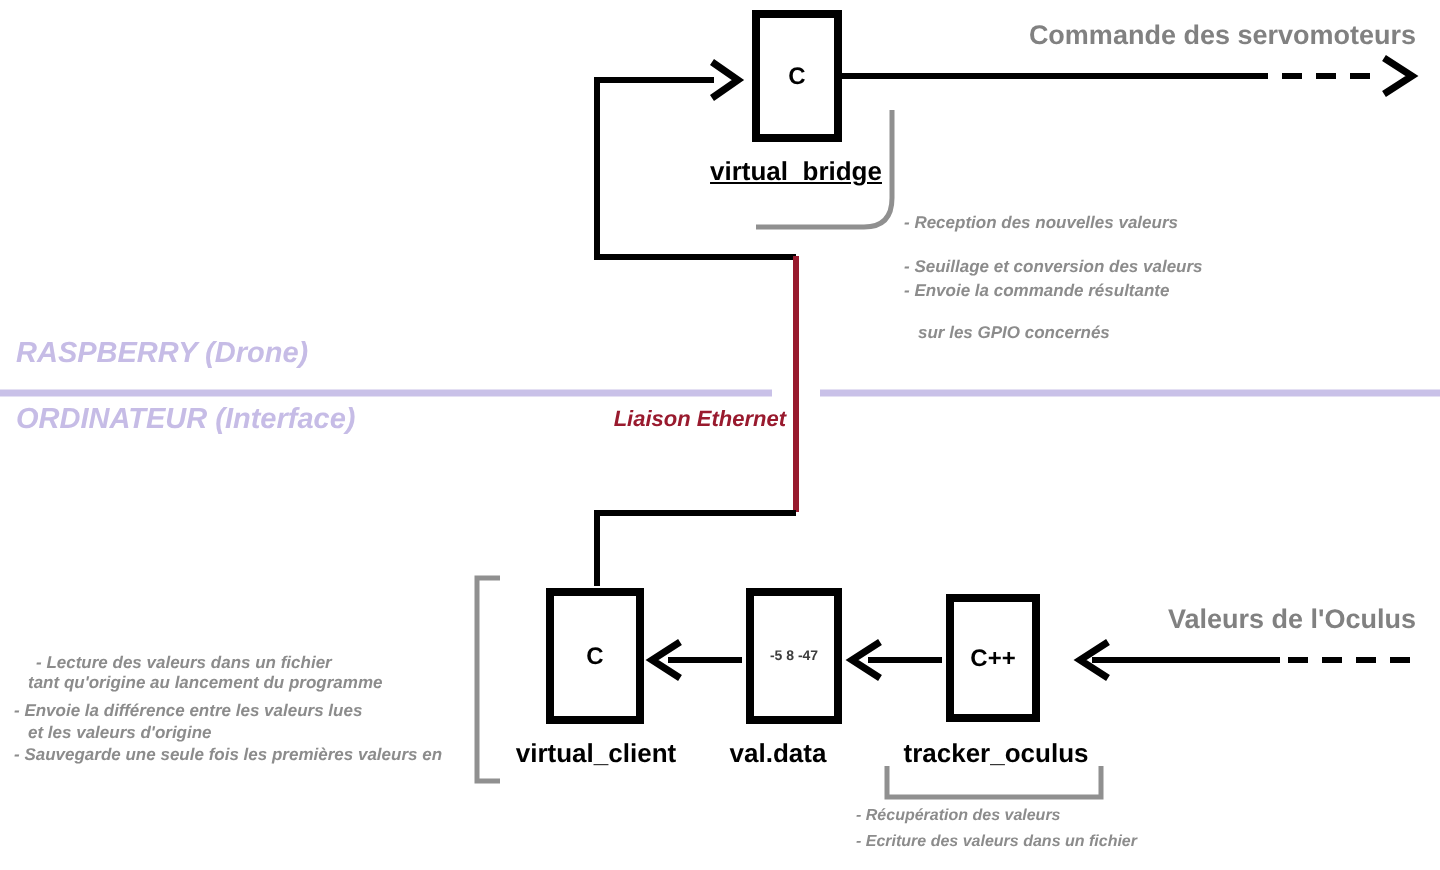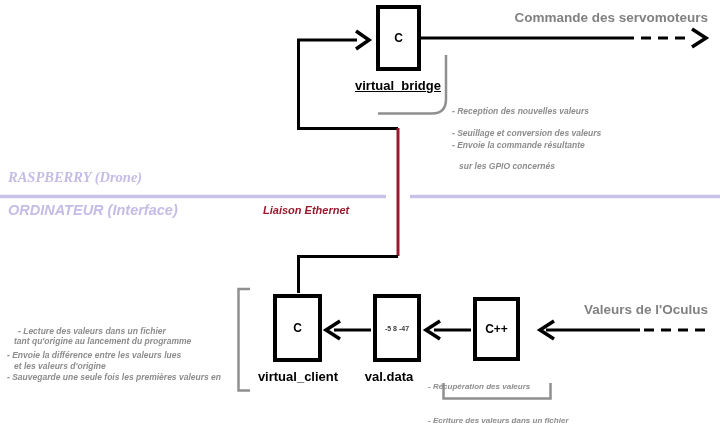--- a/index.html
+++ b/index.html
@@ -19,21 +19,21 @@
   }
   .flow-label{
     position:absolute;font-weight:bold;font-size:13.5px;color:#818181;
     text-align:right;white-space:nowrap;
   }
   .section-label{
     position:absolute;font-weight:bold;font-style:italic;font-size:14.5px;color:#c6bce6;white-space:nowrap;
   }
   .link-label{
     position:absolute;font-weight:bold;font-style:italic;font-size:11px;color:#991a2e;
-    white-space:nowrap;
+    text-align:right;white-space:nowrap;
   }
   .note{
     position:absolute;font-weight:bold;font-style:italic;font-size:8.5px;color:#8c8c8c;white-space:nowrap;
   }
   .note-sm{font-size:8px;}
 </style>
 </head>
 <body>
 
 <div id="stage">
@@ -60,21 +60,21 @@
     <path d="M440 321 L426 330 L440 339" stroke="#000" stroke-width="3.5" fill="none"></path>
 
     <path d="M334 330 H371" stroke="#000" stroke-width="3" fill="none"></path>
     <path d="M340 321 L326 330 L340 339" stroke="#000" stroke-width="3.5" fill="none"></path>
 
     <path d="M378 113.5 H432 Q446 113.5 446 99 V55" stroke="#909090" stroke-width="2.5" fill="none"></path>
     <path d="M250 289 H238.5 V390.5 H250" stroke="#909090" stroke-width="2.5" fill="none"></path>
     <path d="M443.5 383 V398.5 H550.5 V383" stroke="#909090" stroke-width="2.5" fill="none"></path>
   </svg>
 
-  <div class="section-label" style="left:8px;top:169px;font-family:Liberation Serif, serif;">RASPBERRY (Drone)</div>
+  <div class="section-label" style="left:8px;top:169px;">RASPBERRY (Drone)</div>
   <div class="section-label" style="left:8px;top:202px;">ORDINATEUR (Interface)</div>
   <div class="link-label" style="left:263px;top:204px;width:130px;">Liaison Ethernet</div>
 
   <div class="flow-label" style="left:498px;top:10px;width:210px;">Commande des servomoteurs</div>
   <div class="flow-label" style="left:578px;top:302px;width:130px;">Valeurs de l'Oculus</div>
 
   <div class="node" style="left:376px;top:5px;width:45px;height:66px;">
     <span class="node-lang">C</span>
   </div>
   <div class="node-label" style="left:353px;top:78px;width:90px;text-decoration:underline;">virtual_bridge</div>
@@ -85,34 +85,35 @@
   <div class="node-label" style="left:253px;top:369px;width:90px;">virtual_client</div>
 
   <div class="node" style="left:373px;top:294px;width:48px;height:68px;">
     <span class="node-small">-5 8 -47</span>
   </div>
   <div class="node-label" style="left:364px;top:369px;width:50px;">val.data</div>
 
   <div class="node" style="left:473px;top:297px;width:47px;height:64px;">
     <span class="node-lang">C++</span>
   </div>
+  <div class="node-label" style="left:449px;top:369px;width:98px;">tracker_oculus</div>
 
   <div>
     <div class="note" style="left:452px;top:106px;">- Reception des nouvelles valeurs</div>
     <div class="note" style="left:452px;top:128px;">- Seuillage et conversion des valeurs</div>
     <div class="note" style="left:452px;top:140px;">- Envoie la commande résultante</div>
     <div class="note" style="left:459px;top:161px;">sur les GPIO concernés</div>
   </div>
 
   <div>
     <div class="note" style="left:18px;top:307px;margin-top:19px;">- Lecture des valeurs dans un fichier</div>
     <div class="note" style="left:7px;top:325px;margin-top:47px;">- Sauvegarde une seule fois les premières valeurs en</div>
     <div class="note" style="left:14px;top:336px;">tant qu'origine au lancement du programme</div>
     <div class="note" style="left:7px;top:350px;">- Envoie la différence entre les valeurs lues</div>
     <div class="note" style="left:14px;top:361px;">et les valeurs d'origine</div>
   </div>
 
   <div>
-    <div class="note note-sm" style="left:428px;top:382px;font-style:italic;">- Récupération des valeurs</div>
+    <div class="note note-sm" style="left:428px;top:403px;font-style:italic;">- Récupération des valeurs</div>
     <div class="note note-sm" style="left:428px;top:416px;">- Ecriture des valeurs dans un fichier</div>
   </div>
 
 </div>
 
 </body></html>

